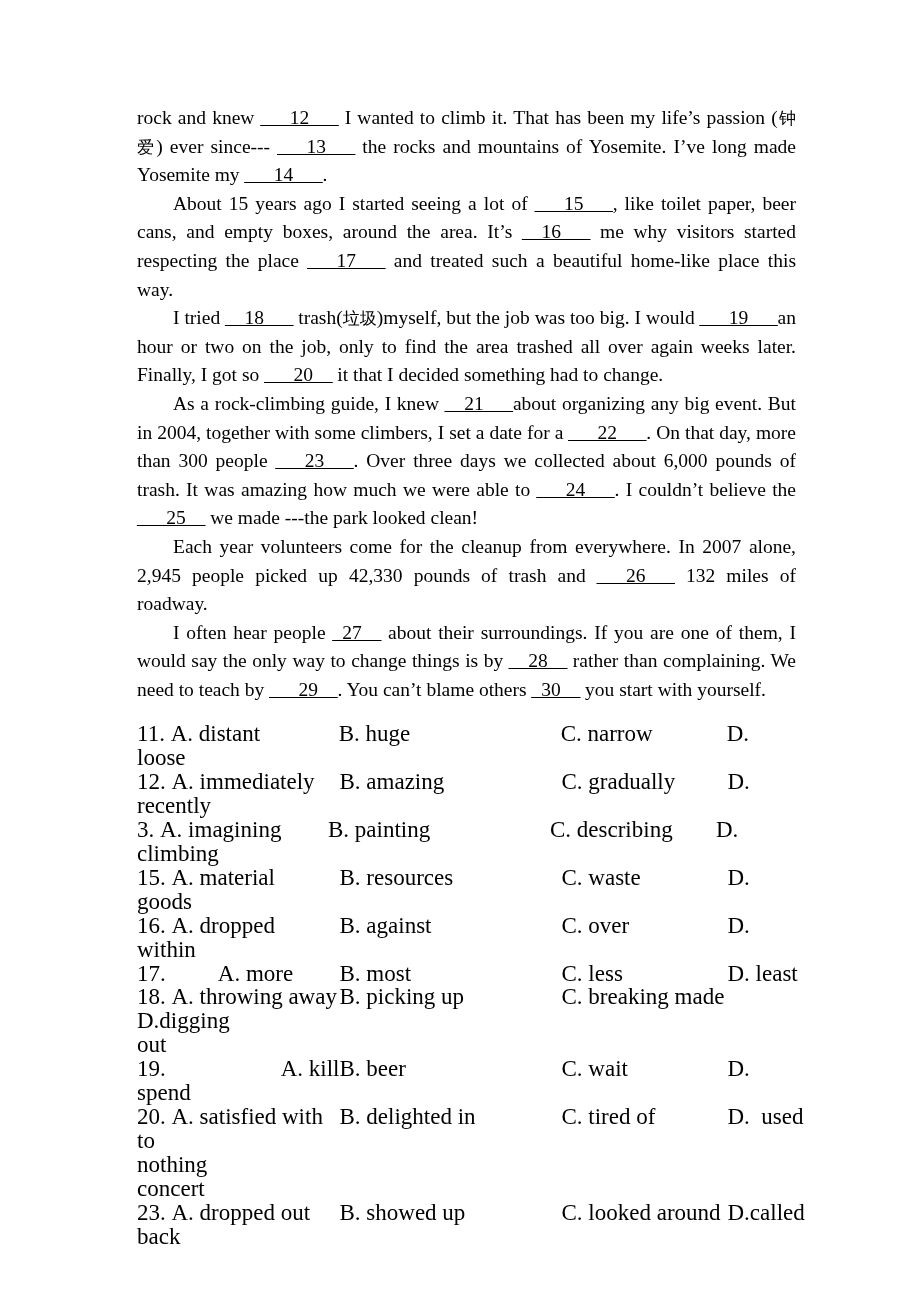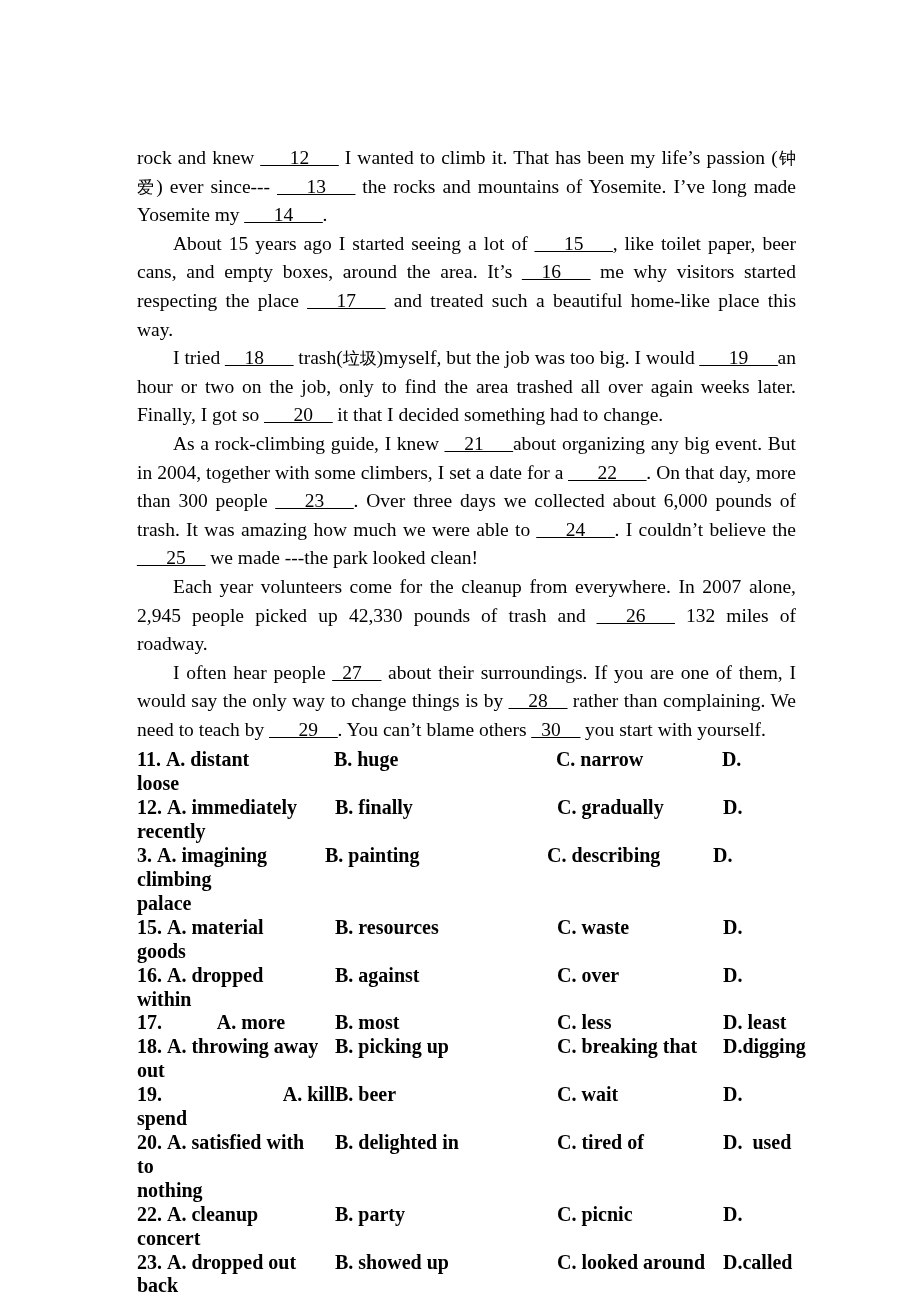--- a/index.html
+++ b/index.html
@@ -20,42 +20,40 @@
     height: 1302px;
     background: #ffffff;
     box-sizing: border-box;
     padding: 104px 124px 0 137px;
   }
   .passage {
     font-size: 19.5px;
     line-height: 28.6px;
     text-align: justify;
     text-justify: inter-word;
-    margin-top: 40px;
   }
   .passage p {
     margin: 0;
     text-indent: 0;
   }
   .passage p.indent {
     text-indent: 36px;
   }
   .blank {
     text-decoration: underline;
     white-space: pre;
   }
   .cjk {
     font-family: "DejaVu Sans", "Liberation Sans", sans-serif;
     font-size: 17px;
   }
   .questions {
-    margin-top: 4px;
-    font-size: 20px;
+    margin-top: 18px;
+    font-size: 23px;
     line-height: 23.9px;
-    font-weight: bold;
   }
   .qrow {
     margin: 0;
     padding: 0;
     white-space: normal;
     width: 672px;
   }
   .opt {
     display: inline-block;
     vertical-align: top;
@@ -76,36 +74,34 @@
       <p class="indent"><span>About 15 years ago I started seeing a lot of </span><span class="blank">___15___</span><span>, like toilet paper, beer cans, and empty boxes, around the area. It’s </span><span class="blank">__16___</span><span> me why visitors started respecting the place </span><span class="blank">___17___</span><span> and treated such a beautiful home-like place this way.</span></p>
       <p class="indent"><span>I tried </span><span class="blank">__18___</span><span> trash(</span><span class="cjk">垃圾</span><span>)myself, but the job was too big. I would </span><span class="blank">___19___</span><span>an hour or two on the job, only to find the area trashed all over again weeks later. Finally, I got so </span><span class="blank">___20__</span><span> it that I decided something had to change.</span></p>
       <p class="indent"><span>As a rock-climbing guide, I knew </span><span class="blank">__21___</span><span>about organizing any big event. But in 2004, together with some climbers, I set a date for a </span><span class="blank">___22___</span><span>. On that day, more than 300 people </span><span class="blank">___23___</span><span>. Over three days we collected about 6,000 pounds of trash. It was amazing how much we were able to </span><span class="blank">___24___</span><span>. I couldn’t believe the </span><span class="blank">___25__</span><span> we made ---the park looked clean!</span></p>
       <p class="indent"><span>Each year volunteers come for the cleanup from everywhere. In 2007 alone, 2,945 people picked up 42,330 pounds of trash and </span><span class="blank">___26___</span><span> 132 miles of roadway.</span></p>
       <p class="indent"><span>I often hear people </span><span class="blank">_27__</span><span> about their surroundings. If you are one of them, I would say the only way to change things is by </span><span class="blank">__28__</span><span> rather than complaining. We need to teach by </span><span class="blank">___29__</span><span>. You can’t blame others </span><span class="blank">_30__</span><span> you start with yourself.</span></p>
     </div>
 
   <div class="questions" id="questions-root">
       <div class="qrow"><span>11.</span> <span class="opt opt-a" style="width: 168px;">A. distant</span><span class="opt opt-b">B. huge</span><span class="opt opt-c">C. narrow</span><span class="opt opt-d nowrap">D.</span></div>
       <div class="qrow">loose</div>
-      <div class="qrow"><span>12.</span> <span class="opt opt-a" style="width: 168px;">A. immediately</span><span class="opt opt-b">B. finally</span><span class="opt opt-c">C. gradually</span><span class="opt opt-d nowrap">D.</span></div>
+      <div class="qrow"><span>12.</span> <span class="opt opt-a" style="width: 168px;">A. immediately</span><span class="opt opt-b">B. amazing</span><span class="opt opt-c">C. gradually</span><span class="opt opt-d nowrap">D.</span></div>
       <div class="qrow">recently</div>
       <div class="qrow"><span>3.</span> <span class="opt opt-a" style="width: 168px;">A. imagining</span><span class="opt opt-b">B. painting</span><span class="opt opt-c">C. describing</span><span class="opt opt-d nowrap">D.</span></div>
       <div class="qrow">climbing</div>
-      <div class="qrow">palace</div>
       <div class="qrow"><span>15.</span> <span class="opt opt-a" style="width: 168px;">A. material</span><span class="opt opt-b">B. resources</span><span class="opt opt-c">C. waste</span><span class="opt opt-d nowrap">D.</span></div>
       <div class="qrow">goods</div>
       <div class="qrow"><span>16.</span> <span class="opt opt-a" style="width: 168px;">A. dropped</span><span class="opt opt-b">B. against</span><span class="opt opt-c">C. over</span><span class="opt opt-d nowrap">D.</span></div>
       <div class="qrow">within</div>
       <div class="qrow"><span>17.</span> <span class="opt opt-a" style="width: 168px; text-align: center;">A. more</span><span class="opt opt-b">B. most</span><span class="opt opt-c">C. less</span><span class="opt opt-d nowrap">D. least</span></div>
-      <div class="qrow"><span>18.</span> <span class="opt opt-a" style="width: 168px;">A. throwing away</span><span class="opt opt-b">B. picking up</span><span class="opt opt-c">C. breaking that</span><span class="opt opt-d nowrap">D.digging</span></div>
+      <div class="qrow"><span>18.</span> <span class="opt opt-a" style="width: 168px;">A. throwing away</span><span class="opt opt-b">B. picking up</span><span class="opt opt-c">C. breaking made</span><span class="opt opt-d nowrap">D.digging</span></div>
       <div class="qrow">out</div>
       <div class="qrow"><span>19.</span> <span class="opt opt-a" style="width: 168px; text-align: right;">A. kill</span><span class="opt opt-b">B. beer</span><span class="opt opt-c">C. wait</span><span class="opt opt-d nowrap">D.</span></div>
       <div class="qrow">spend</div>
       <div class="qrow"><span>20.</span> <span class="opt opt-a" style="width: 168px;">A. satisfied with</span><span class="opt opt-b">B. delighted in</span><span class="opt opt-c">C. tired of</span><span class="opt opt-d nowrap">D.  used</span></div>
       <div class="qrow">to</div>
       <div class="qrow">nothing</div>
-      <div class="qrow"><span>22.</span> <span class="opt opt-a" style="width: 168px;">A. cleanup</span><span class="opt opt-b">B. party</span><span class="opt opt-c">C. picnic</span><span class="opt opt-d nowrap">D.</span></div>
       <div class="qrow">concert</div>
       <div class="qrow"><span>23.</span> <span class="opt opt-a" style="width: 168px;">A. dropped out</span><span class="opt opt-b">B. showed up</span><span class="opt opt-c">C. looked around</span><span class="opt opt-d nowrap">D.called</span></div>
       <div class="qrow">back</div>
     </div>
 
 </div>
 
 </body></html>

